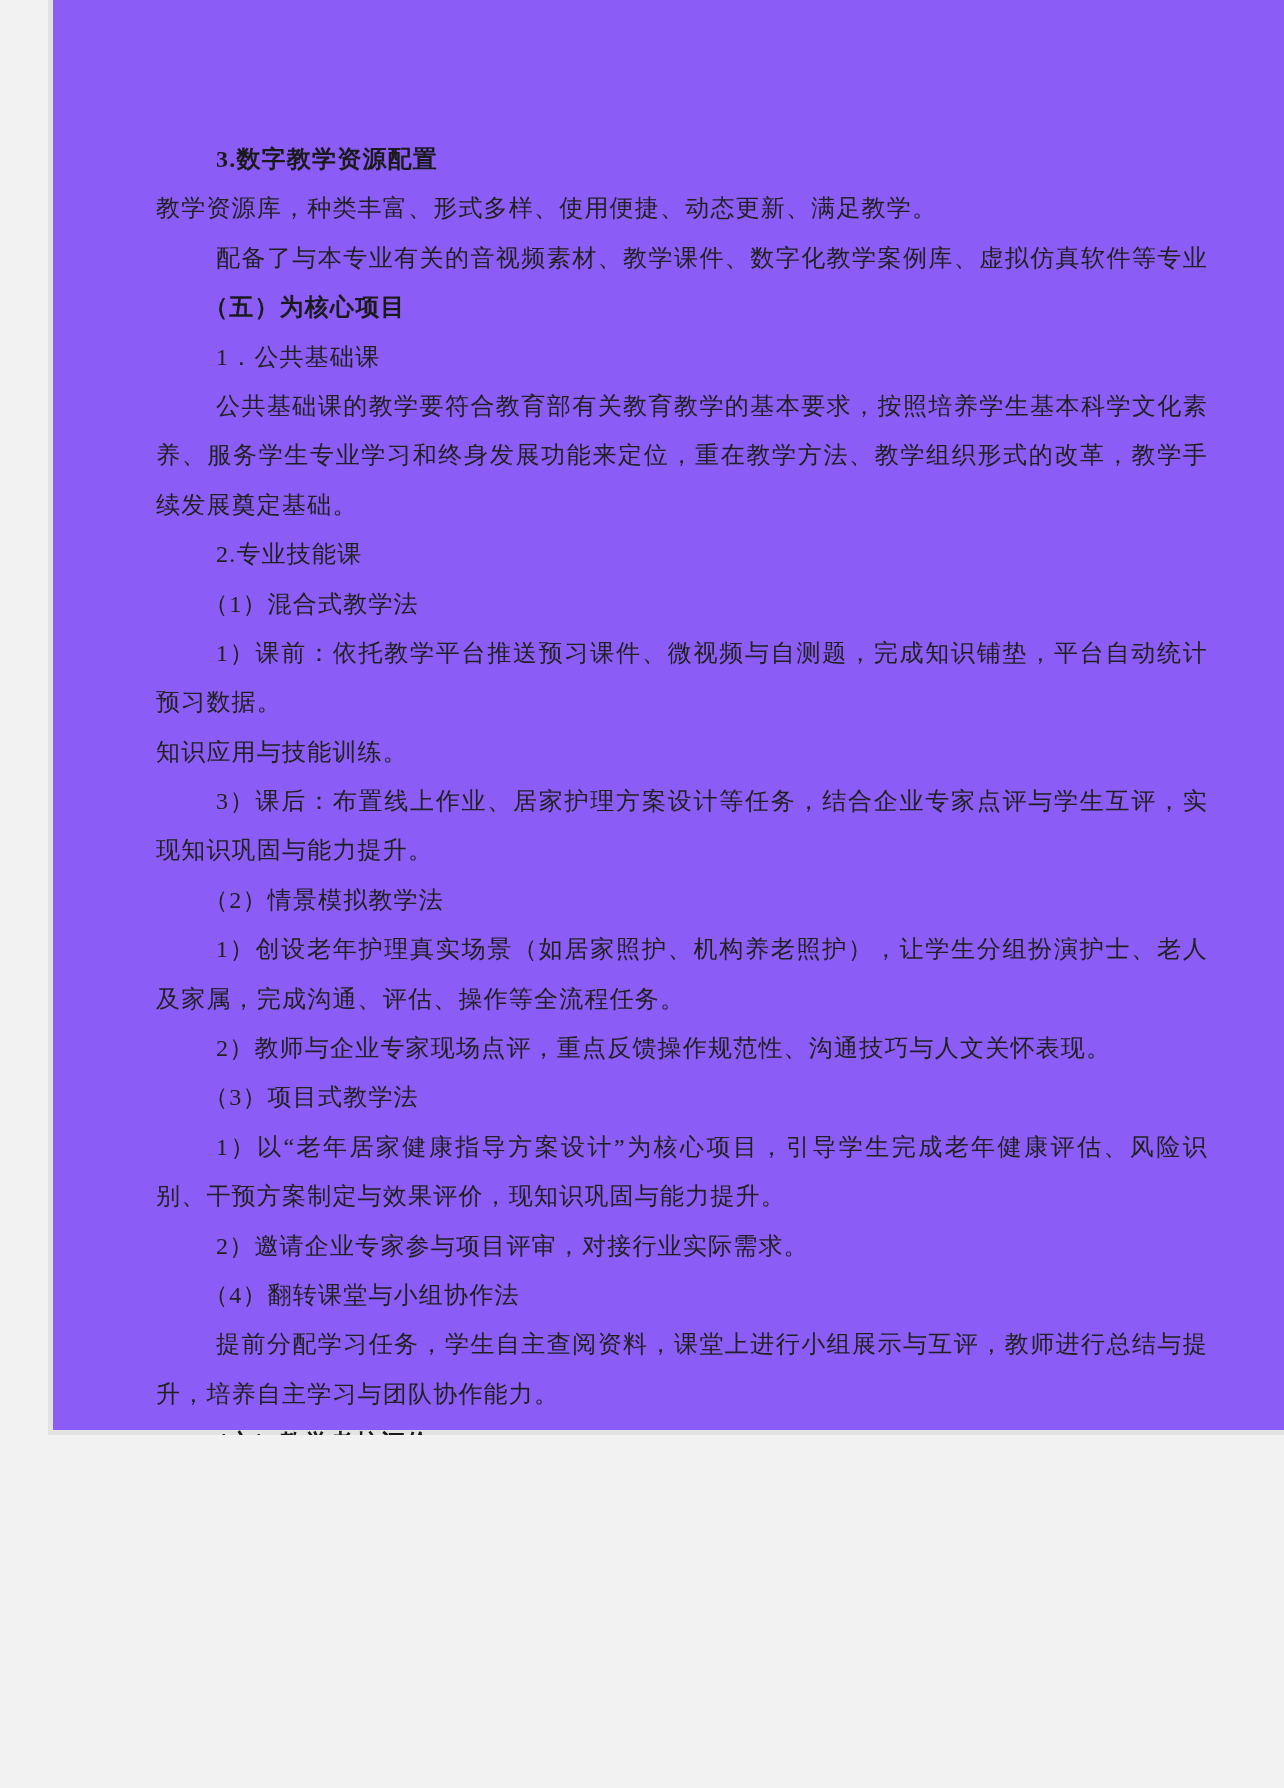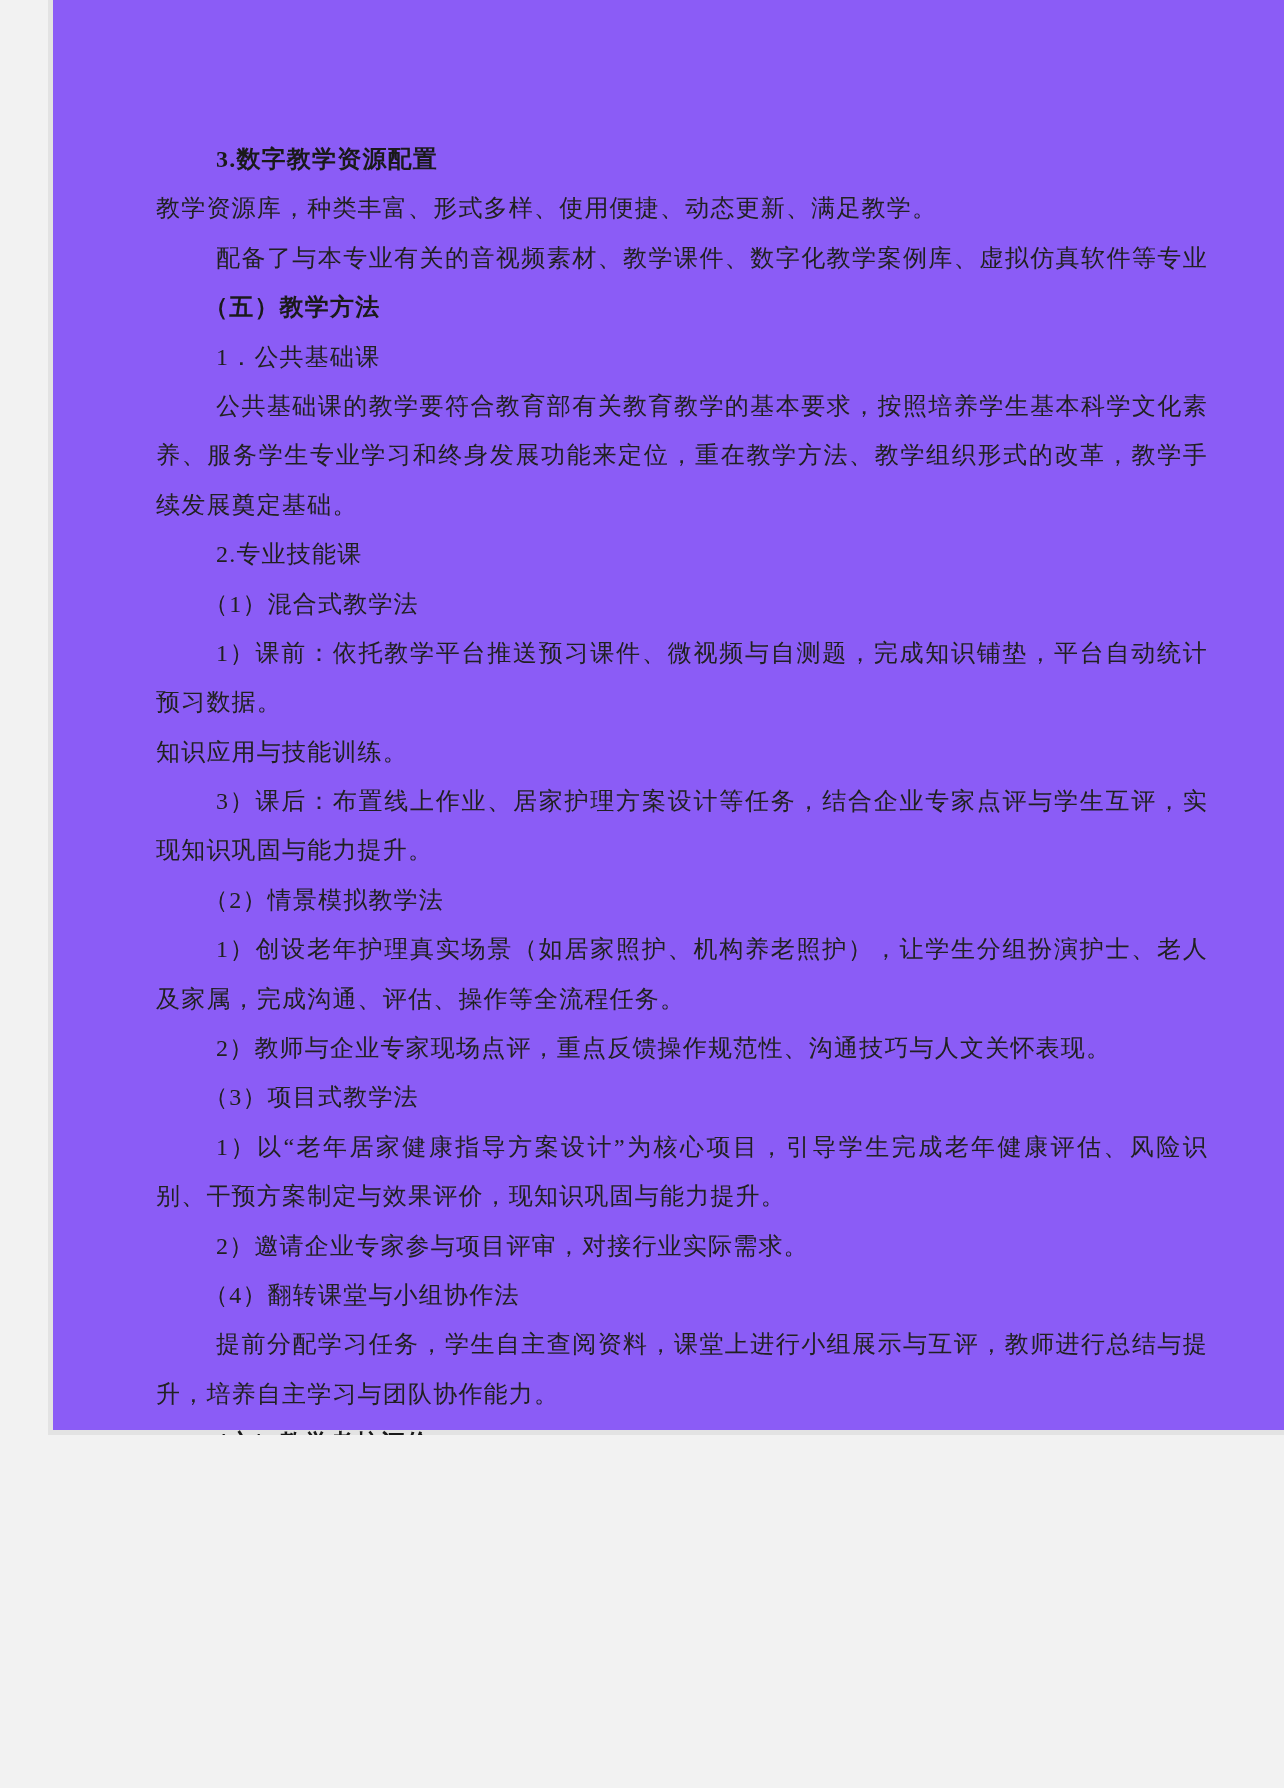--- a/index.html
+++ b/index.html
@@ -67,21 +67,21 @@
 
 <div class="page">
   <div class="edge edge-left"></div>
   <div class="edge edge-right"></div>
   <div class="edge edge-bottom"></div>
 
   <div class="content" style="color: rgb(33, 33, 33);">
       <div class="line h-bold indent">3.数字教学资源配置</div>
       <div class="line body">教学资源库，种类丰富、形式多样、使用便捷、动态更新、满足教学。</div>
       <div class="line body indent justify">配备了与本专业有关的音视频素材、教学课件、数字化教学案例库、虚拟仿真软件等专业</div>
-      <div class="line h-bold paren">（五）教学方法</div>
+      <div class="line h-bold paren">（五）为核心项目</div>
       <div class="line body indent">1．公共基础课</div>
       <div class="line body indent justify">公共基础课的教学要符合教育部有关教育教学的基本要求，按照培养学生基本科学文化素</div>
       <div class="line body justify">养、服务学生专业学习和终身发展功能来定位，重在教学方法、教学组织形式的改革，教学手</div>
       <div class="line body">续发展奠定基础。</div>
       <div class="line body indent">2.专业技能课</div>
       <div class="line body paren">（1）混合式教学法</div>
       <div class="line body indent justify">1）课前：依托教学平台推送预习课件、微视频与自测题，完成知识铺垫，平台自动统计</div>
       <div class="line body">预习数据。</div>
       <div class="line body">知识应用与技能训练。</div>
       <div class="line body indent justify">3）课后：布置线上作业、居家护理方案设计等任务，结合企业专家点评与学生互评，实</div>

